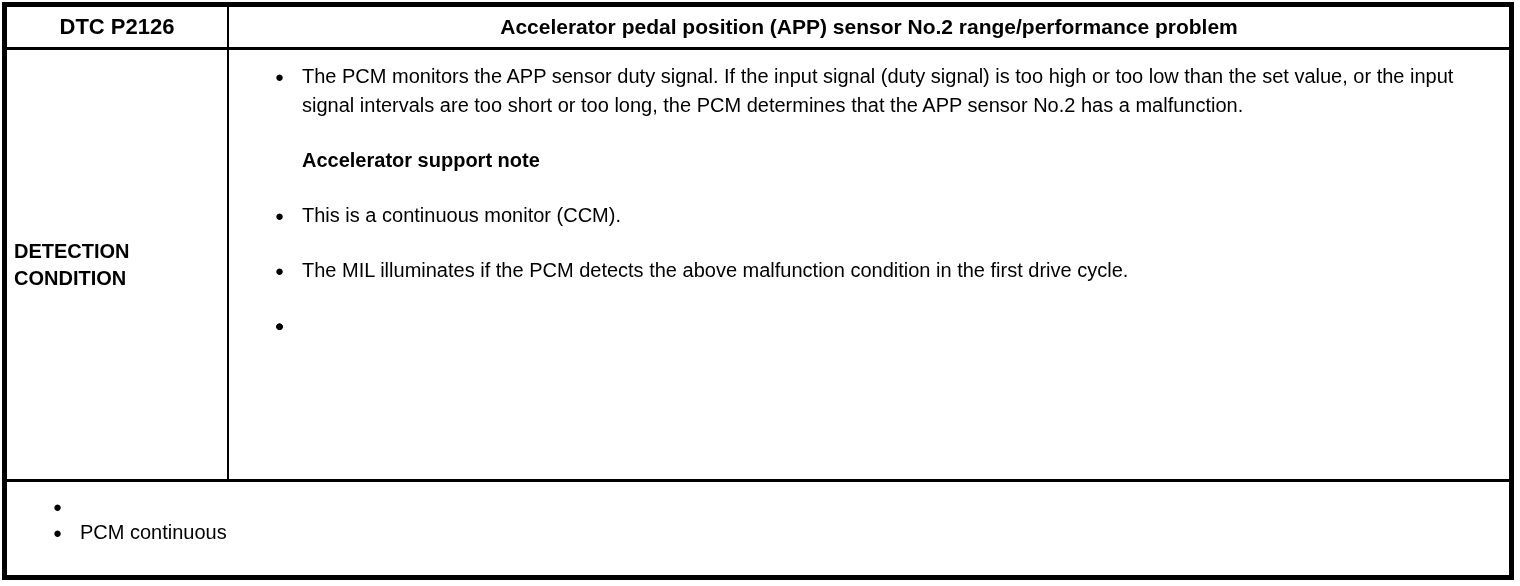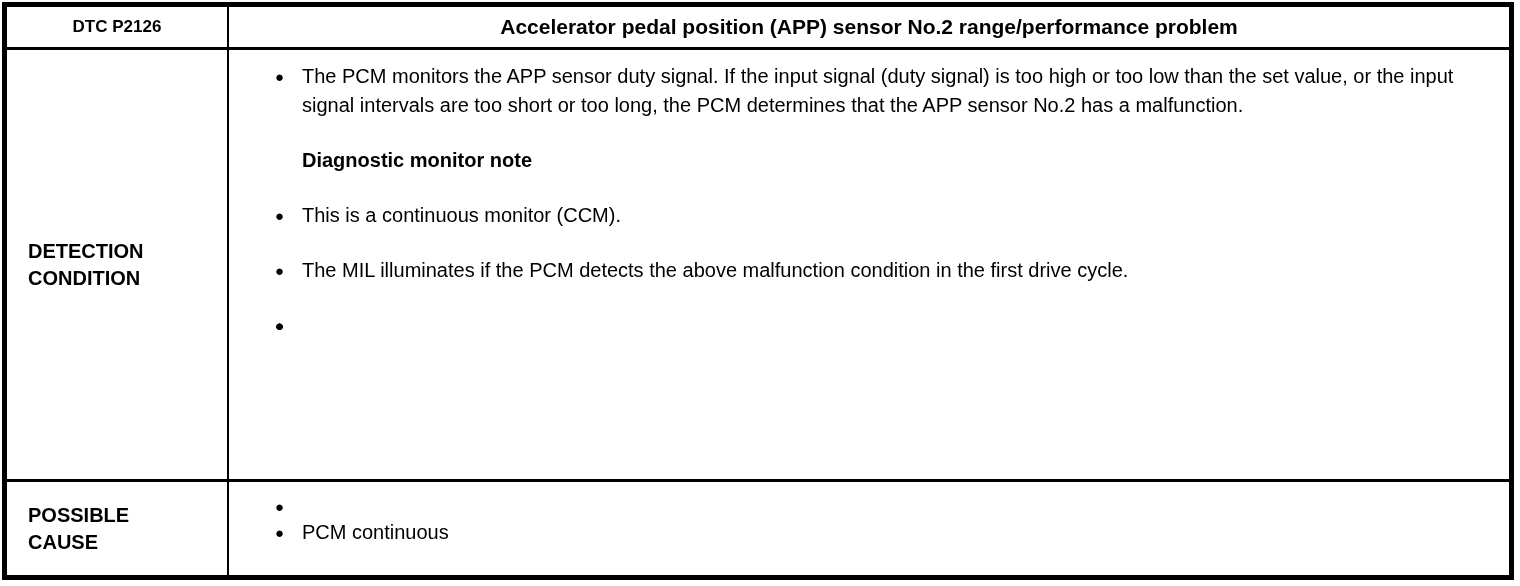--- a/index.html
+++ b/index.html
@@ -36,34 +36,34 @@
   }
   .header-row .left-cell { justify-content: center; }
   .right-cell { flex: 1 1 auto; min-width: 0; }
   .header-title-cell {
     display: flex;
     align-items: center;
     justify-content: center;
   }
   .dtc-code {
     font-weight: bold;
-    font-size: 17px;
+    font-size: 22px;
     white-space: nowrap;
   }
   .header-title {
     font-weight: bold;
     font-size: 21px;
     text-align: right;
   }
   .row-label {
     font-weight: bold;
     font-size: 20px;
     line-height: 27px;
     white-space: pre-line;
-    padding-left: 21px;
+    padding-left: 7px;
   }
   .content {
     padding: 12px 24px 0 0;
   }
   .possible-row .content { padding-top: 10px; }
   .item {
     position: relative;
     padding-left: 73px;
     margin-bottom: 26px;
     font-size: 20px;
@@ -100,21 +100,21 @@
       </div>
       <div class="right-cell">
         <div class="content">
 
           <div class="item">
             <span class="bullet-icon">●</span>
             <span>The PCM monitors the APP sensor duty signal. If the input signal (duty signal) is too high or too low than the set value, or the input signal intervals are too short or too long, the PCM determines that the APP sensor No.2 has a malfunction.</span>
           </div>
 
           <div class="item subheading">
-            <span>Diagnostic monitor note</span>
+            <span>Accelerator support note</span>
           </div>
 
           <div class="item">
             <span class="bullet-icon">●</span>
             <span>This is a continuous monitor (CCM).</span>
           </div>
 
           <div class="item">
             <span class="bullet-icon">●</span>
             <span>The MIL illuminates if the PCM detects the above malfunction condition in the first drive cycle.</span>
@@ -130,24 +130,20 @@
 
           <div class="item">
             <span class="bullet-icon">●</span>
           </div>
 
         </div>
       </div>
     </div>
 
     <div class="row possible-row">
-      <div class="left-cell">
-        <span class="row-label">POSSIBLE
-CAUSE</span>
-      </div>
       <div class="right-cell">
         <div class="content">
 
           <div class="item">
             <span class="bullet-icon">●</span>
           </div>
 
           <div class="item">
             <span class="bullet-icon">●</span>
             <span>PCM continuous</span>

